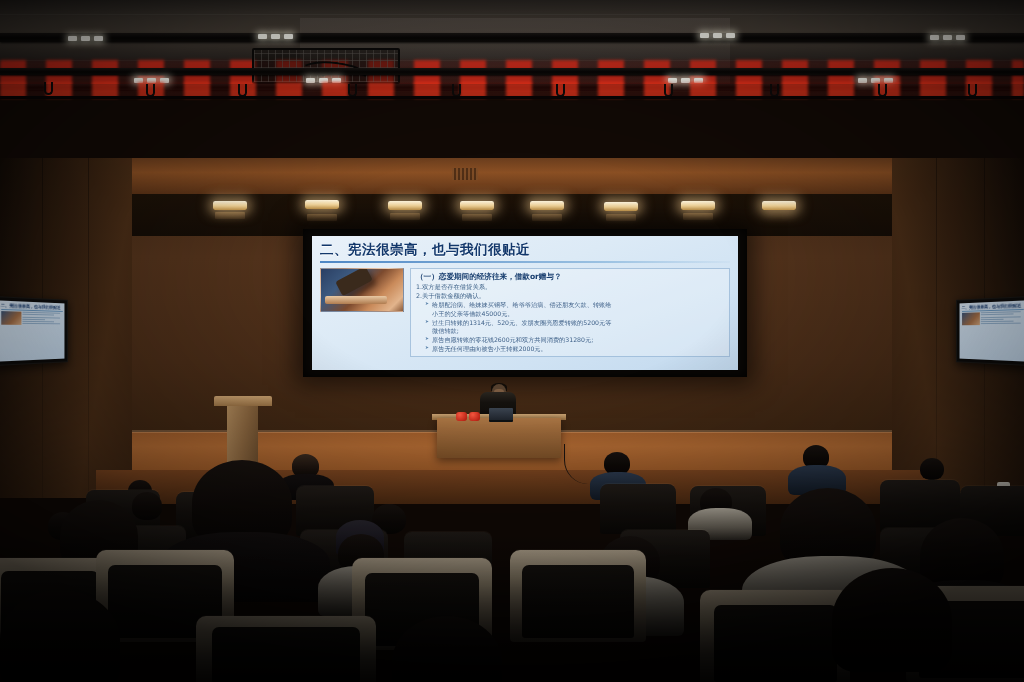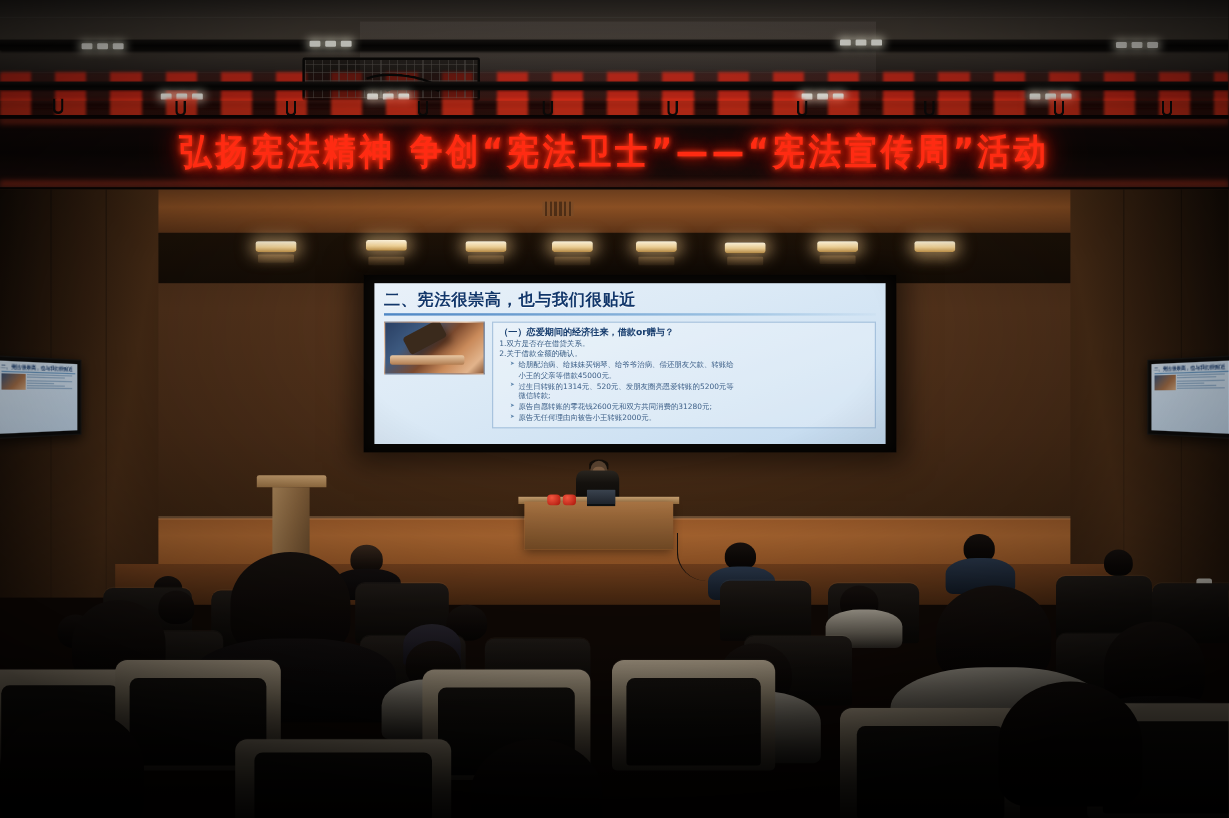--- a/index.html
+++ b/index.html
@@ -398,23 +398,20 @@
     <div class="hanghook" style="left:238px; top:84px"></div>
     <div class="hanghook" style="left:348px; top:84px"></div>
     <div class="hanghook" style="left:452px; top:84px"></div>
     <div class="hanghook" style="left:556px; top:84px"></div>
     <div class="hanghook" style="left:664px; top:84px"></div>
     <div class="hanghook" style="left:770px; top:84px"></div>
     <div class="hanghook" style="left:878px; top:84px"></div>
     <div class="hanghook" style="left:968px; top:84px"></div>
   </div>
 
-  <div class="led-banner">
-    <span class="led-text">弘扬宪法精神  争创“宪法卫士”——“宪法宣传周”活动</span>
-  </div>
   <div class="banner-frame"></div>
 
   <div class="wall-back"></div>
   <div class="wall-left">
     <div class="wall-panel-line" style="left:42px"></div>
     <div class="wall-panel-line" style="left:88px"></div>
   </div>
   <div class="wall-right">
     <div class="wall-panel-line" style="left:44px"></div>
     <div class="wall-panel-line" style="left:92px"></div>

